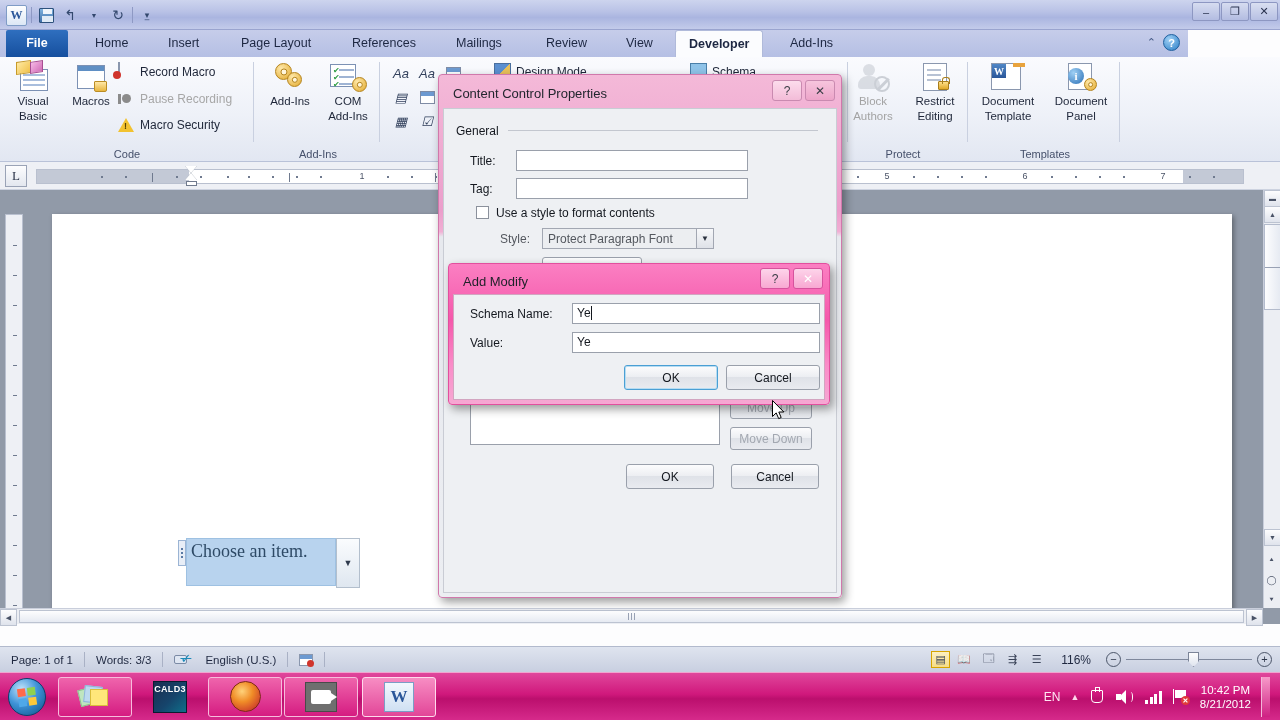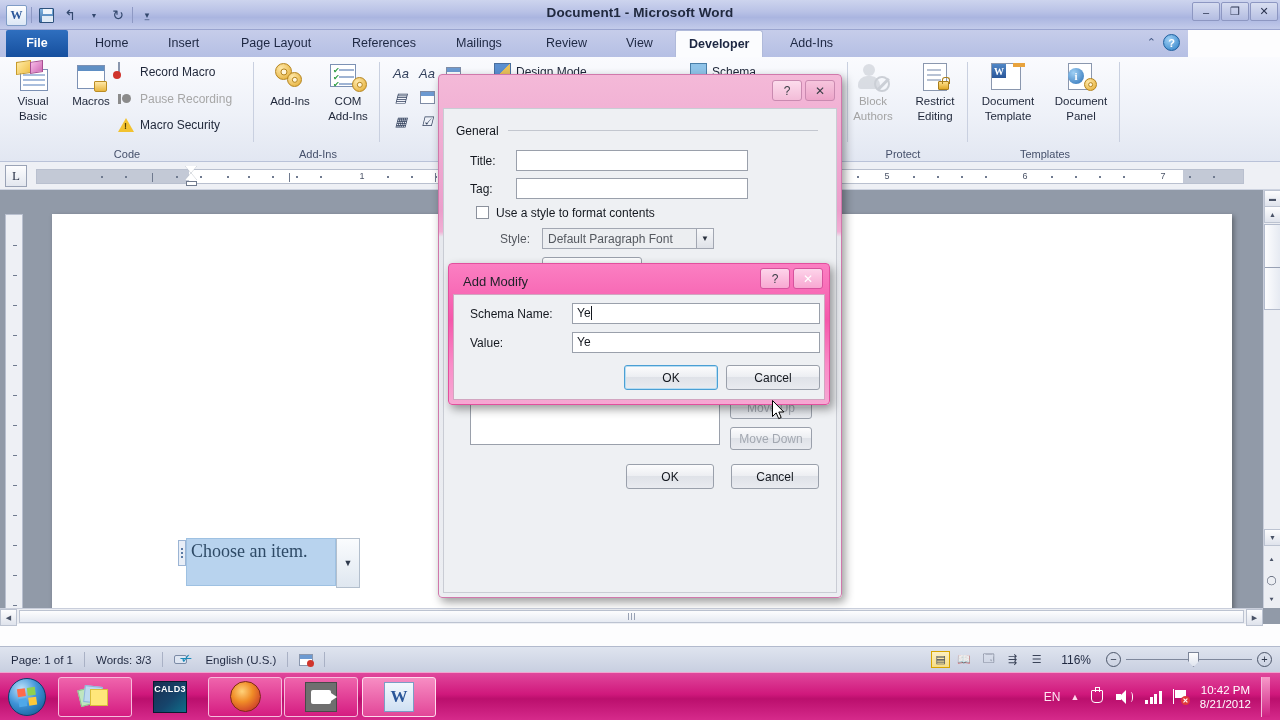--- a/index.html
+++ b/index.html
@@ -321,21 +321,20 @@
       <span class="qat-sep"></span>
       <span class="qat-btn">
           <span class="save-ico"></span>
         </span>
       <span class="qat-btn">↰</span>
       <span class="qat-btn" style="font-size:7px;">▼</span>
       <span class="qat-btn">↻</span>
       <span class="qat-sep"></span>
       <span class="qat-btn" style="font-size:9px;">▾̲</span>
     </div>
-    <div class="title-text">Document1 - Microsoft Word</div>
     <div class="wbtns">
       <span class="wbtn">–</span>
       <span class="wbtn">❐</span>
       <span class="wbtn close">✕</span>
     </div>
   </div>
 
   <div class="tabstrip">
     <span class="tab file" style="left:6px;">File</span>
     <span class="tab" style="left:82px;">Home</span>
@@ -650,20 +649,21 @@
         <span class="ztrack">
             <span class="zthumb"></span>
           </span>
         <span class="zcirc">+</span>
       </span>
     </span>
   </div>
 </div>
 
 <div class="dlg" id="ccp-dialog">
+  <div class="dlg-title">Content Control Properties</div>
   <div class="dlg-btns">
     <span class="dbtn">?</span>
     <span class="dbtn x">✕</span>
   </div>
 
   <div class="dlg-body">
 
     <span class="grp-label" style="left:12px;top:15px;">General</span>
     <span class="grp-line" style="left:64px;top:21px;width:310px;"></span>
 
@@ -671,21 +671,21 @@
     <span class="tinput" style="left:72px;top:41px;width:232px;height:21px;"></span>
 
     <span class="fld-label" style="left:26px;top:73px;">Tag:</span>
     <span class="tinput" style="left:72px;top:69px;width:232px;height:21px;"></span>
 
     <span class="cbox" style="left:32px;top:97px;"></span>
     <span class="fld-label" style="left:52px;top:97px;">Use a style to format contents</span>
 
     <span class="fld-label" style="left:56px;top:123px;color:#54585f;">Style:</span>
     <span class="combo" style="left:98px;top:119px;width:172px;height:21px;">
-      <span class="cval">Default Paragraph Font</span>
+      <span class="cval">Protect Paragraph Font</span>
       <span class="carr">▼</span>
     </span>
 
     <span class="btnw disabled" style="left:98px;top:148px;width:100px;height:23px;">New Style...</span>
 
     <span class="grp-label" style="left:12px;top:180px;">Drop-Down List Properties</span>
     <span class="grp-line" style="left:150px;top:186px;width:224px;"></span>
 
     <div class="listbox" style="left:26px;top:202px;width:250px;height:134px;">
       <div class="lb-head">

